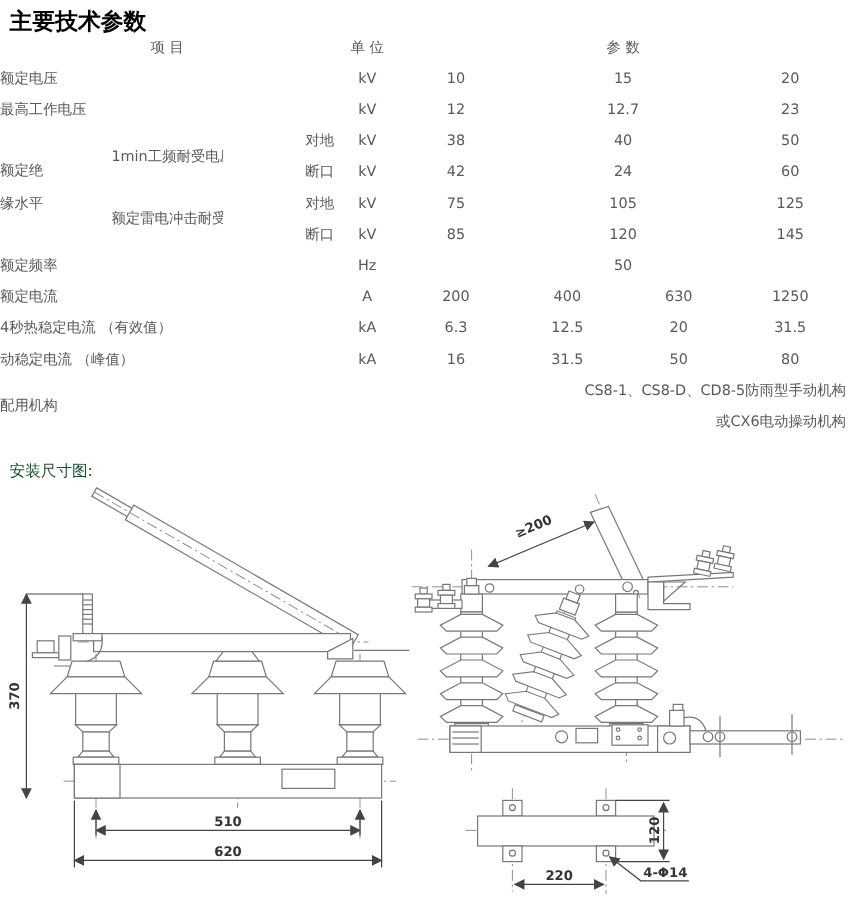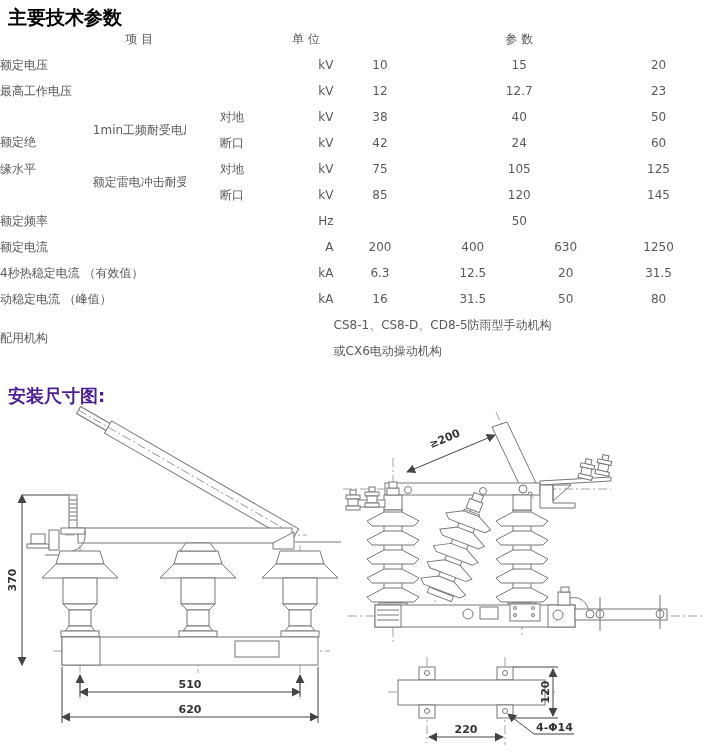--- a/index.html
+++ b/index.html
@@ -1,29 +1,29 @@
 <!DOCTYPE html>
 <html><head>
 <meta charset="utf-8">
 <style>
   html,body{margin:0;padding:0;background:#fff;}
   .page{position:relative;width:708px;height:754px;background:#fff;overflow:hidden;
         font-family:"DejaVu Sans","Liberation Sans",sans-serif;}
   .doc-title{position:absolute;left:8px;top:5px;font-size:19px;font-weight:bold;color:#000;}
-  .install-title{position:absolute;left:8px;top:384px;font-size:18px;font-weight:bold;color:#4c1d95;}
+  .install-title{position:absolute;left:8px;top:384px;font-size:13px;font-weight:normal;color:#14532d;}
   table.spec{position:absolute;left:0;top:26px;width:705px;border-collapse:collapse;
              table-layout:fixed;font-size:12px;color:#595959;}
   table.spec td{padding:0;height:26px;overflow:hidden;white-space:nowrap;}
   td.c-main{width:58px;text-align:left;padding-left:7px;margin-left:28px;}
   td.c-sub{width:165px;text-align:left;padding-left:7px;}
-  td.c-br{width:87px;text-align:center;padding-left:8px;}
-  td.c-unit{width:55px;text-align:right;}
+  td.c-br{width:87px;text-align:right;padding-left:8px;}
+  td.c-unit{width:55px;text-align:center;}
   td.c-v{width:85px;text-align:center;}
   td.c-head{text-align:center;color:#595959;}
-  .mech-lines div{height:26px;line-height:26px;text-align:left;}
+  .mech-lines div{height:26px;line-height:26px;text-align:right;}
   .two-line div{height:27px;line-height:27px;}
   svg{position:absolute;overflow:visible;}
   .ln{stroke:#777;fill:none;stroke-width:1;}
   .fw{stroke:#777;fill:#fff;stroke-width:1;}
   .cl{stroke:#8a8a8a;fill:none;stroke-width:0.8;stroke-dasharray:9 3 2 3;}
   .dim{stroke:#444;fill:none;stroke-width:1;}
   .dimtxt{font-size:11px;font-weight:bold;fill:#333;font-family:"DejaVu Sans","Liberation Sans",sans-serif;}
 </style>
 </head>
 <body>

